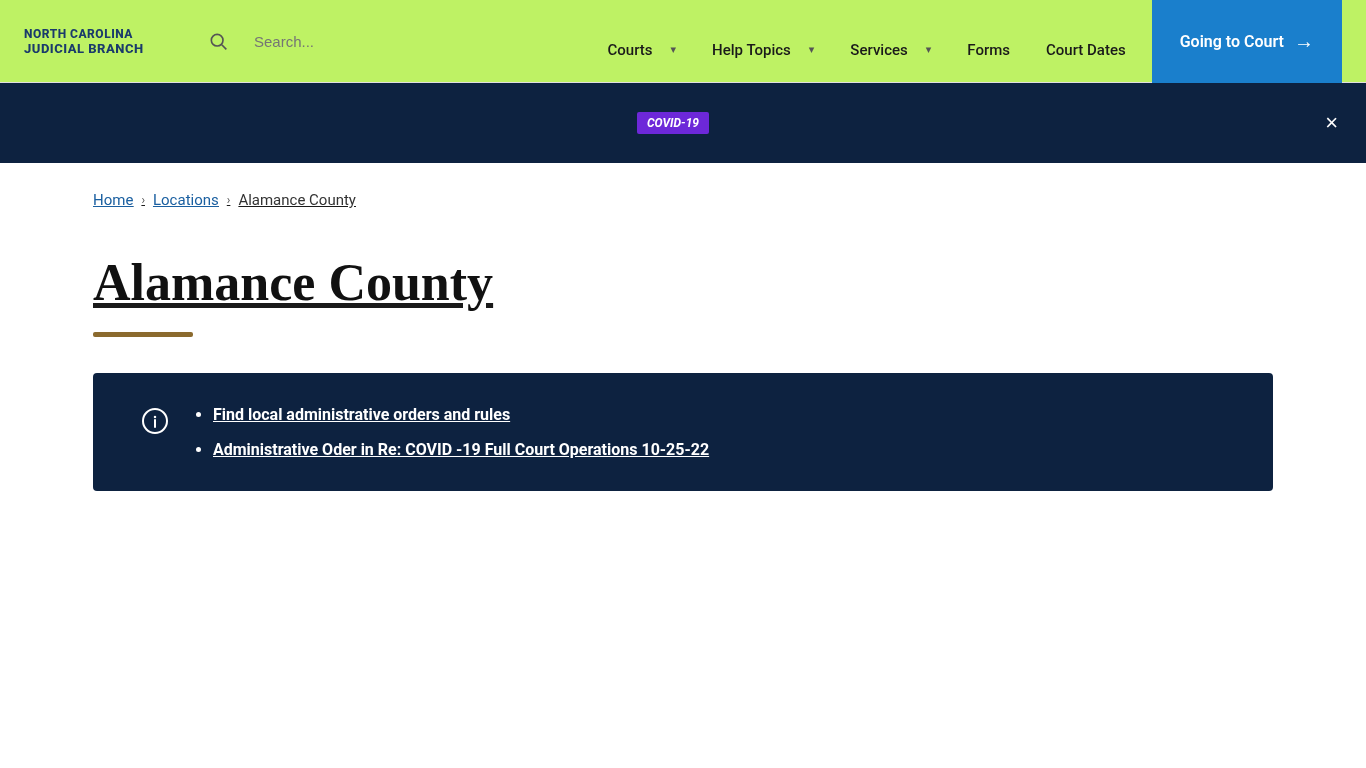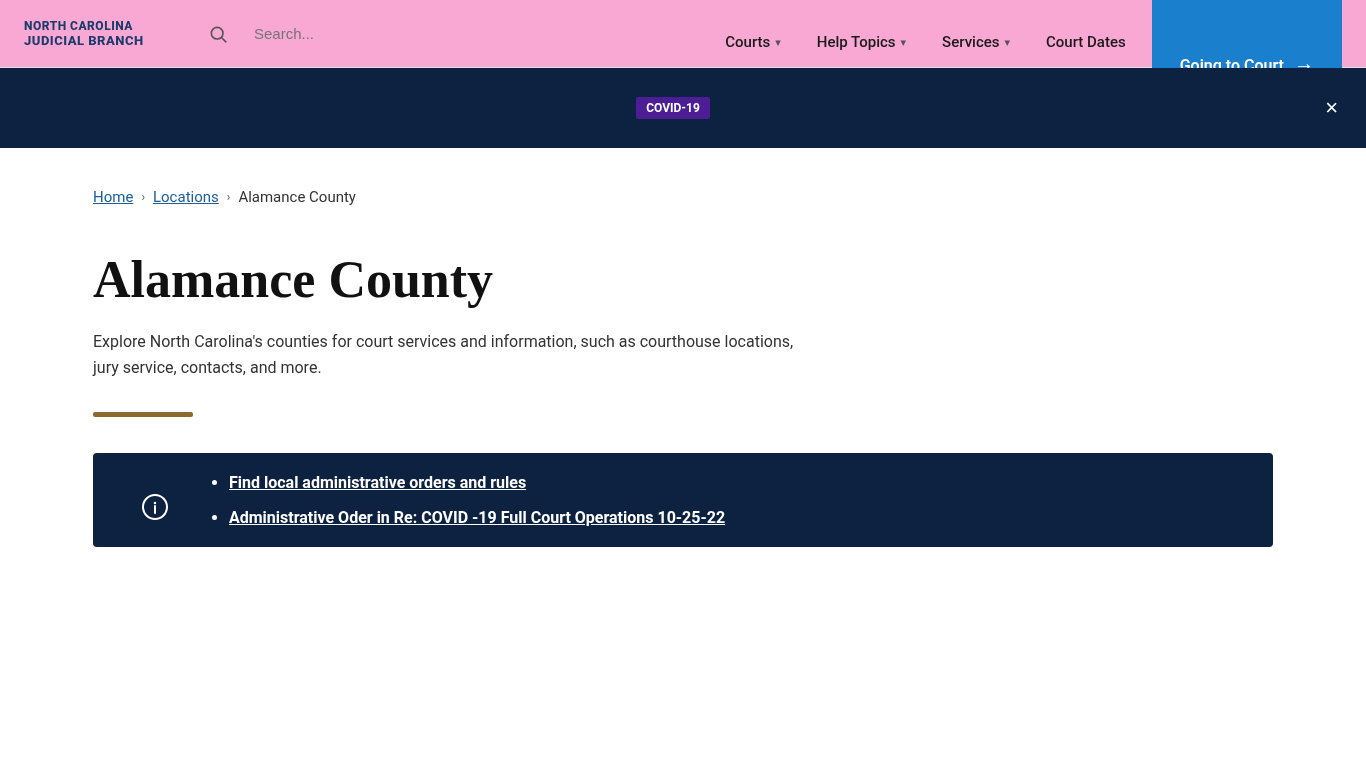--- a/index.html
+++ b/index.html
@@ -8,22 +8,22 @@
       font-family: -apple-system, BlinkMacSystemFont, 'Segoe UI', Roboto, sans-serif;
       font-size: 16px;
       color: #1a1a1a;
       background: #fff;
     }
 
     
     nav {
       display: flex;
       align-items: center;
-      height: 68px;
-      background: #f9a8d4;
+      height: 83px;
+      background: #bef264;
       border-bottom: 1px solid #e0e0e0;
       padding: 0 24px;
       position: relative;
     }
 
     .nav-logo {
       display: flex;
       flex-direction: column;
       min-width: 160px;
     }
@@ -71,32 +71,32 @@
       display: flex;
       align-items: center;
       height: 100%;
       padding: 0 18px;
       font-size: 15px;
       font-weight: 500;
       color: #1a1a1a;
       cursor: pointer;
       white-space: nowrap;
       text-decoration: none;
-      gap: 5px;
+      gap: 18px;
       margin-top: 17px;
     }
 
     .nav-chevron {
       font-size: 11px;
       color: #555;
     }
 
     .nav-cta {
       display: flex;
-      align-items: flex-end;
+      align-items: center;
       height: 83px;
       padding: 0 28px;
       background: #1a7fcc;
       color: #fff;
       font-size: 16px;
       font-weight: 600;
       cursor: pointer;
       white-space: nowrap;
       gap: 10px;
       text-decoration: none;
@@ -108,28 +108,29 @@
       background: #0d2240;
       display: flex;
       align-items: center;
       justify-content: center;
       padding: 0 40px;
       height: 80px;
       position: relative;
     }
 
     .covid-badge {
-      background: #4c1d95;
+      background: #6d28d9;
       color: #fff;
       font-size: 12px;
       font-weight: 700;
       padding: 4px 10px;
       border-radius: 2px;
       margin-right: 20px;
       white-space: nowrap;
+      font-style: italic;
     }
 
     .covid-text {
       color: #fff;
       font-size: 17px;
     }
 
     .covid-link {
       color: #fff;
       font-weight: 700;
@@ -146,22 +147,23 @@
       font-size: 22px;
       cursor: pointer;
       background: none;
       border: none;
       line-height: 1;
     }
 
     
     main {
       max-width: 1300px;
-      margin: 12px auto;
+      margin: 0 auto;
       padding: 0 60px;
+      text-decoration: underline;
     }
 
     
     .breadcrumb {
       display: flex;
       align-items: center;
       gap: 8px;
       padding: 28px 0 20px;
       font-size: 15px;
     }
@@ -205,24 +207,24 @@
       height: 5px;
       background: #8b6a2e;
       border-radius: 2px;
       margin-bottom: 36px;
     }
 
     
     .info-box {
       background: #0d2240;
       border-radius: 4px;
-      padding: 20px 48px;
-      display: flex;
-      align-items: flex-end;
-      gap: 40px;
+      padding: 32px 48px;
+      display: flex;
+      align-items: flex-start;
+      gap: 24px;
       margin-bottom: 40px;
     }
 
     .info-icon {
       color: #fff;
       font-size: 26px;
       margin-top: 2px;
       flex-shrink: 0;
     }
 
@@ -284,20 +286,23 @@
     </a>
     <a class="nav-item">
       <span>Help Topics</span>
       <span class="nav-chevron">▾</span>
     </a>
     <a class="nav-item">
       <span>Services</span>
       <span class="nav-chevron">▾</span>
     </a>
     <a class="nav-item">
+      <span>Forms</span>
+    </a>
+    <a class="nav-item">
       <span>Court Dates</span>
     </a>
   </div>
 
   <a class="nav-cta">
     <span>Going to Court</span>
     <span class="arrow-right">→</span>
   </a>
 </nav>
 
@@ -311,21 +316,20 @@
   <div class="breadcrumb">
     <a>Home</a>
     <span class="breadcrumb-sep">›</span>
     <a>Locations</a>
     <span class="breadcrumb-sep">›</span>
     <span class="breadcrumb-current">Alamance County</span>
   </div>
 
   <h1 class="page-title">Alamance County</h1>
 
-  <p class="page-subtitle">Explore North Carolina's counties for court services and information, such as courthouse locations, jury service, contacts, and more.</p>
 
   <div class="gold-divider"></div>
 
   <div class="info-box">
     <div class="info-icon">
       <svg width="28" height="28" viewBox="0 0 28 28" fill="none">
         <circle cx="14" cy="14" r="12" stroke="white" stroke-width="2"></circle>
         <line x1="14" y1="10" x2="14" y2="10" stroke="white" stroke-width="2.5" stroke-linecap="round"></line>
         <line x1="14" y1="13" x2="14" y2="20" stroke="white" stroke-width="2" stroke-linecap="round"></line>
       </svg>

